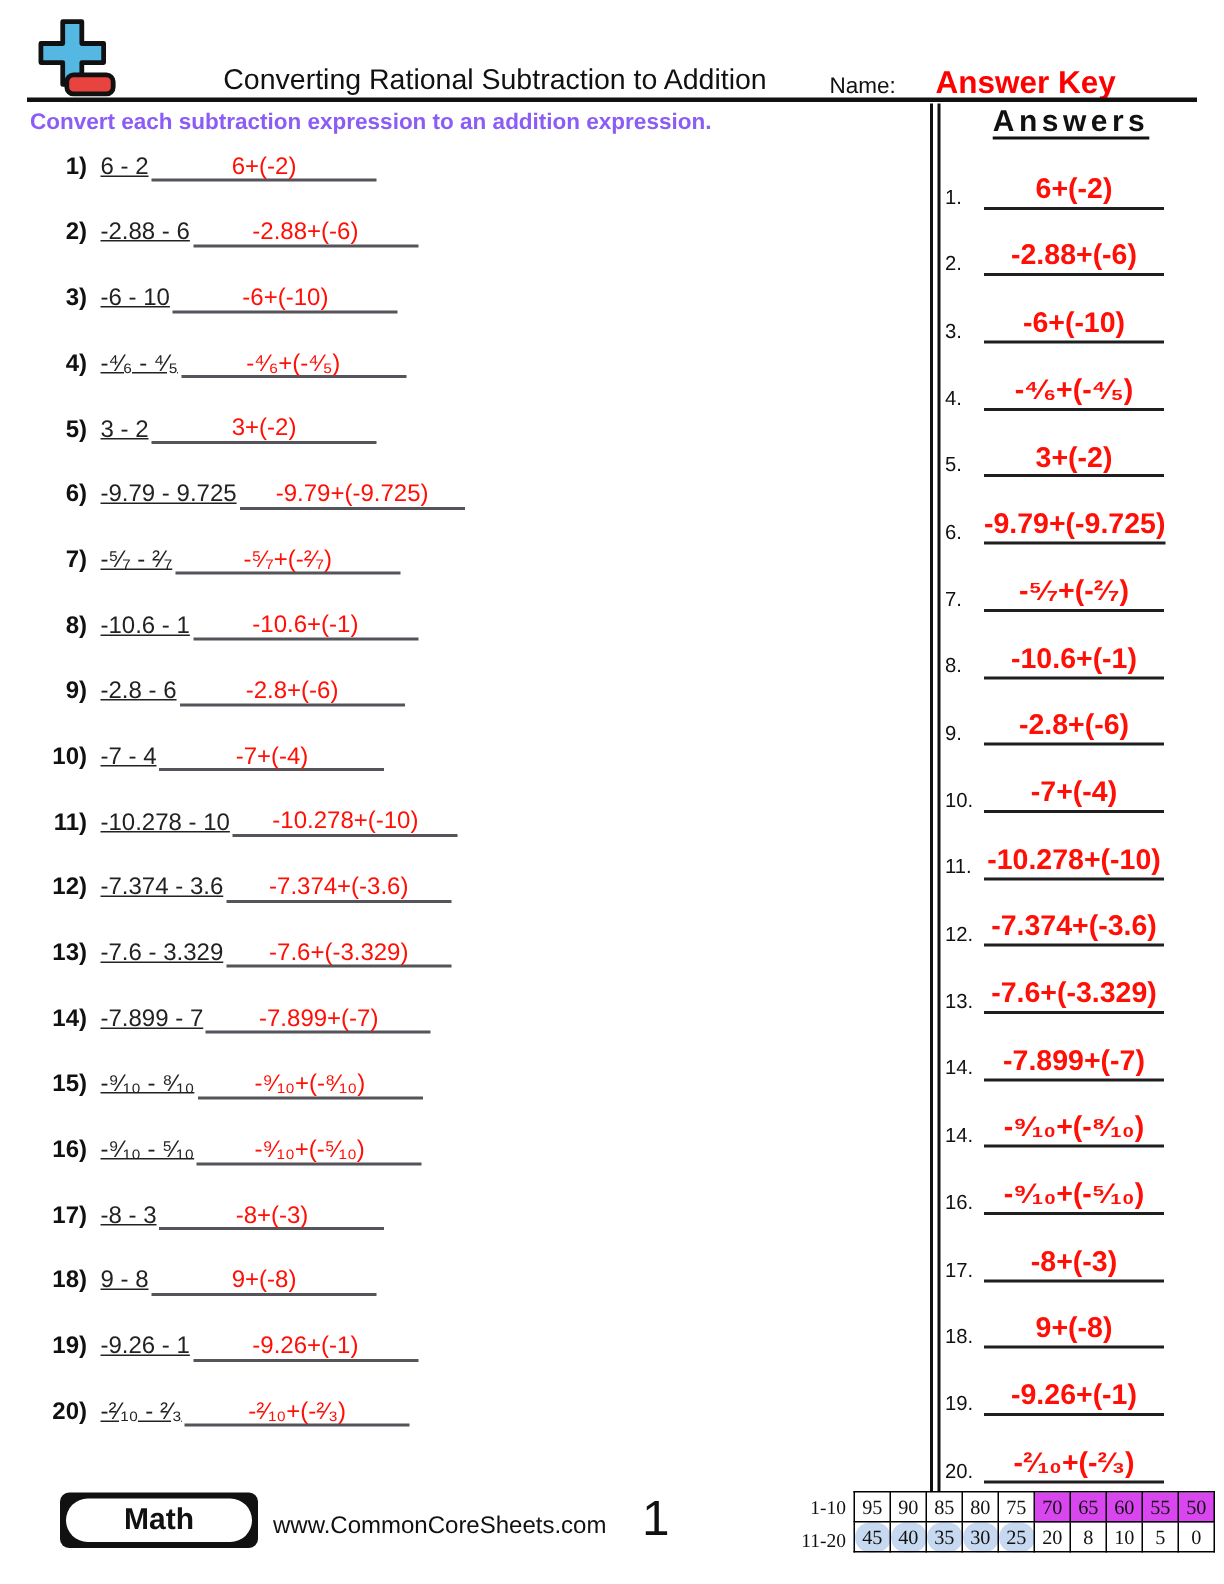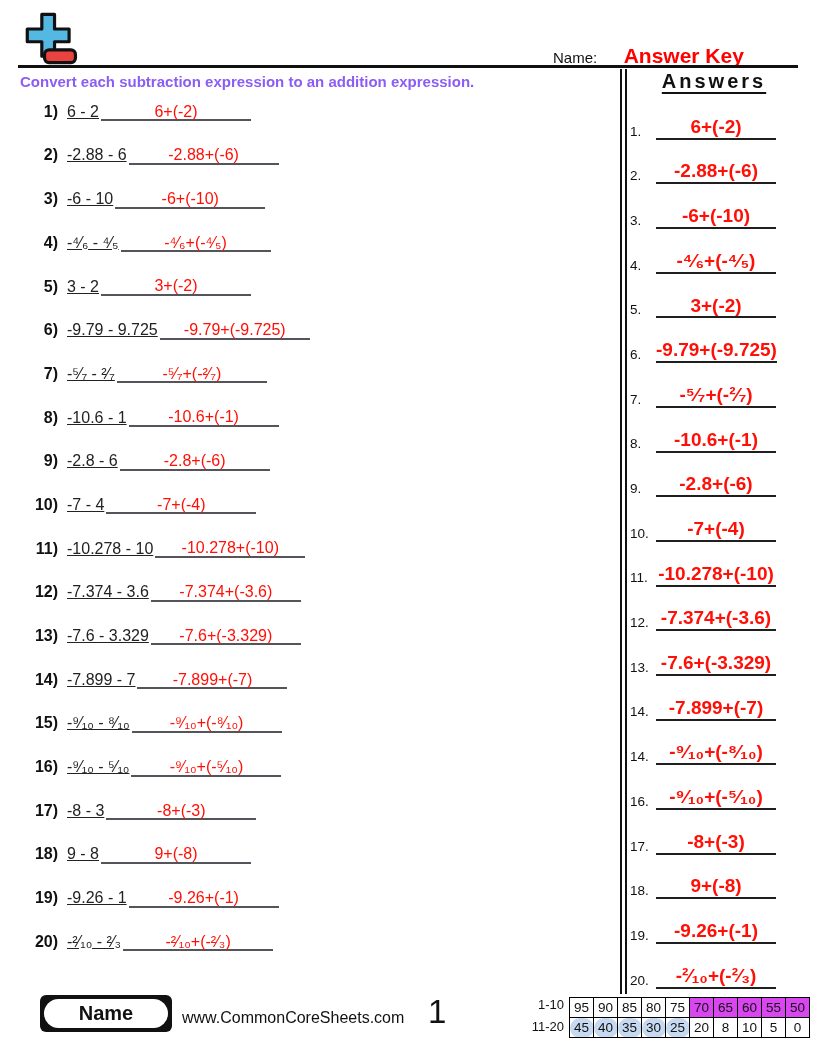--- a/index.html
+++ b/index.html
@@ -46,41 +46,42 @@
 
   
   .math-badge { position:absolute; left:40px; top:995px; width:132px; height:37px;
                 background:#111; border-radius:6px; padding:4px; }
   .math-pill { width:100%; height:100%; background:#fff; border-radius:15px;
                display:flex; align-items:center; justify-content:center; }
   .math-pill span { font-weight:bold; font-size:20px; color:#111; }
   .site { position:absolute; left:182px; top:1009px; font-size:16px; color:#111; }
   .page-num { position:absolute; left:428px; top:993px; font-size:33px; color:#111; }
 
-  .score-block { position:absolute; right:6px; top:994px; display:flex; align-items:flex-end; }
+  .score-block { position:absolute; right:6px; top:994px; display:flex; align-items:flex-start;font-family:Liberation Serif, serif; }
   .score-labels { display:flex; flex-direction:column; justify-content:space-around;
                   margin-right:5px; text-align:right; }
   .score-labels span { font-size:13px; color:#111; line-height:22px; }
   table.score { border-collapse:collapse; }
   table.score td { width:24px; height:20px; border:1.6px solid #000; text-align:center;
                    font-size:13.5px; color:#111; padding:0 1px; }
   tr.r1 td:nth-child(n+6) { background:#d946ef; }
   tr.r2 td:nth-child(-n+5) { background:#c6d9f1;border-radius:10px; }
 </style>
 </head>
 <body>
 
 <div class="page">
 
   <div class="logo">
     <svg viewBox="0 0 66 62" width="60" height="58">
       <path d="M24 4 h14 v16 h16 v14 h-16 v16 h-14 v-16 h-16 v-14 h16 z" fill="#54b8e3" stroke="#111" stroke-width="3.5" stroke-linejoin="round"></path>
       <rect x="27" y="43" width="34" height="14" rx="5" fill="#e8433e" stroke="#111" stroke-width="3.5"></rect>
     </svg>
   </div>
+  <div class="title">Converting Rational Subtraction to Addition</div>
   <div class="name-area">
     <span class="name-label">Name:</span>
     <span class="answer-key">Answer Key</span>
   </div>
   <div class="header-rule"></div>
 
   <div class="instruction">Convert each subtraction expression to an addition expression.</div>
 
   <div class="divider"></div>
 
@@ -268,21 +269,21 @@
         </div>
       <div class="arow">
           <span class="anum">20.</span>
           <span class="aline"><span class="aans">-²⁄₁₀+(-²⁄₃)</span></span>
         </div>
     </div>
   </div>
 
   <div class="math-badge">
     <div class="math-pill">
-      <span>Name</span>
+      <span>Math</span>
     </div>
   </div>
   <div class="site">www.CommonCoreSheets.com</div>
   <div class="page-num">1</div>
 
   <div class="score-block">
     <div class="score-labels">
       <span>1-10</span>
       <span>11-20</span>
     </div>

